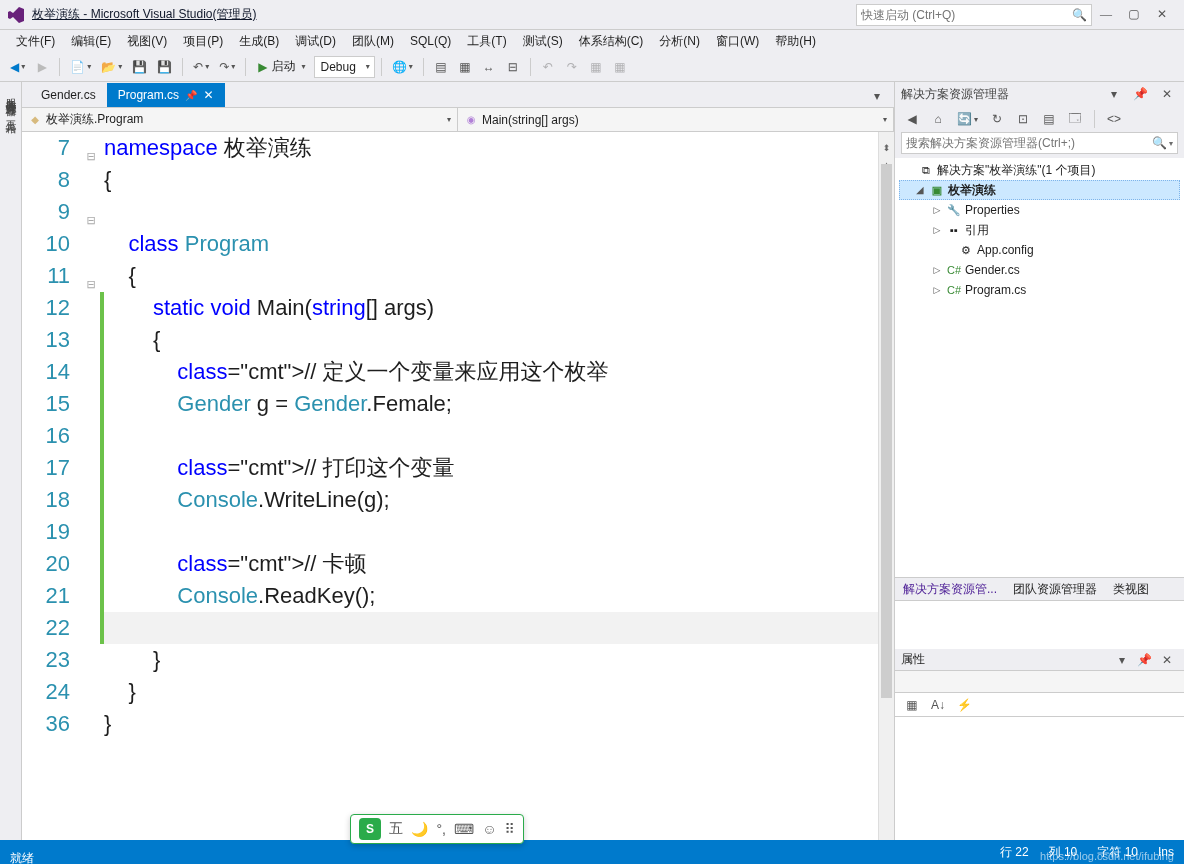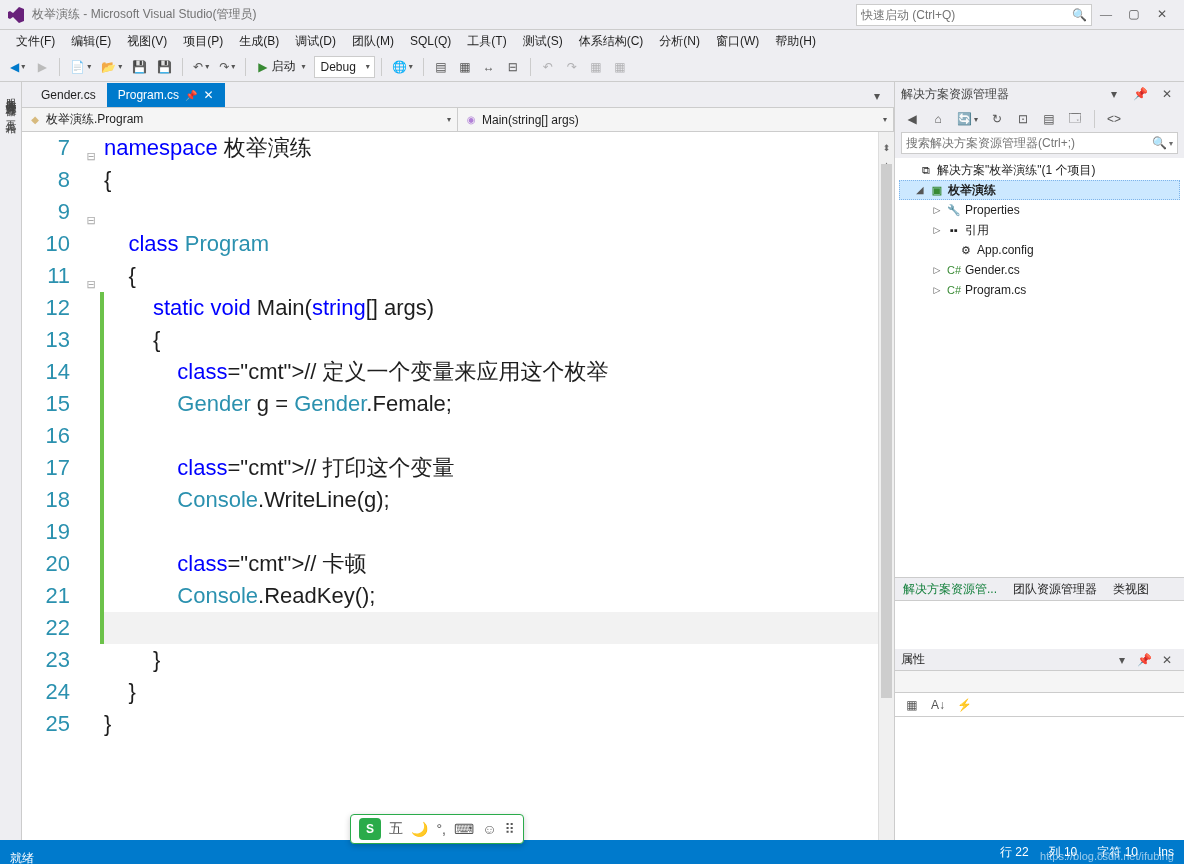--- a/index.html
+++ b/index.html
@@ -1,19 +1,19 @@
 <!DOCTYPE html>
 <html><head>
 <meta charset="utf-8">
 <style>
 * { margin: 0; padding: 0; box-sizing: border-box; font-family: "Microsoft YaHei", "Segoe UI", sans-serif; }
 body { width: 1184px; height: 864px; background: #fff; overflow: hidden; font-size: 12px; color: #1e1e1e; position: relative; }
 .titlebar { height: 30px; display: flex; align-items: center; padding: 0 8px; background: #eeeef2; border-bottom: 1px solid #ccc; }
 .titlebar .vs-icon { width: 16px; height: 16px; margin-right: 8px; }
-.titlebar-title { flex: 0 0 auto; color: #737373; }
+.titlebar-title { flex: 0 0 auto; color: #0f172a; text-decoration: underline; }
 .titlebar-spacer { flex: 1; }
 .quick-launch { width: 236px; height: 22px; border: 1px solid #ccc; background: #fff; padding: 0 4px; display: flex; align-items: center; color: #6d6d6d; }
 .quick-launch input { border: none; outline: none; flex: 1; font-size: 12px; background: transparent; }
 .win-btn { width: 28px; height: 22px; display: flex; align-items: center; justify-content: center; font-family: "Segoe UI Symbol"; color: #555; }
 .menubar { height: 22px; display: flex; align-items: center; padding: 0 8px; background: #eeeef2; }
 .menubar .menu-item { padding: 2px 8px; color: #1e1e1e; cursor: default; }
 .toolbar { height: 30px; background: #eeeef2; border-bottom: 1px solid #ccc; display: flex; align-items: center; padding: 0 6px; gap: 2px; }
 .tb-btn { padding: 3px 4px; display: inline-flex; align-items: center; justify-content: center; min-width: 22px; height: 22px; color: #555; }
 .tb-sep { width: 1px; height: 18px; background: #ccc; margin: 0 4px; }
 .tb-drop::after { content: "▾"; font-size: 8px; margin-left: 2px; color: #555; }
@@ -58,21 +58,21 @@
 .panel-toolbar .tb-btn { min-width: 22px; }
 .search-box { margin: 0 6px 4px; height: 22px; border: 1px solid #ccc; background: #fff; display: flex; align-items: center; padding: 0 4px; color: #6d6d6d; }
 .search-box input { border: none; outline: none; flex: 1; font-size: 12px; background: transparent; }
 .tree { flex: 0 0 auto; padding: 2px 4px; background: #fff; margin: 0 0 0 0; min-height: 150px; }
 .tree-row { display: flex; align-items: center; height: 20px; padding-left: 4px; gap: 4px; cursor: default; }
 .tree-row.selected { background: #cce8ff; border: 1px dotted #7eb4ea; font-weight: bold; }
 .tree-row .exp { width: 12px; font-size: 9px; color: #555; text-align: center; }
 .tree-row .ticon { width: 14px; height: 14px; display: inline-flex; align-items: center; justify-content: center; font-size: 11px; }
 .right-tabs { height: 24px; display: flex; border-top: 1px solid #ccc; border-bottom: 1px solid #ccc; background: #eeeef2; }
 .right-tabs .rtab { padding: 3px 8px; font-size: 12px; cursor: default; }
-.right-tabs .rtab.active { color: #15803d; }
+.right-tabs .rtab.active { color: #4c1d95; }
 .props-panel { flex: 1; background: #fff; display: flex; flex-direction: column; }
 .props-title { height: 22px; display: flex; align-items: center; padding: 0 6px; background: #eeeef2; border-bottom: 1px solid #ccc; margin-top: 48px; }
 .props-title .spacer { flex: 1; }
 .props-toolbar { height: 24px; display: flex; align-items: center; gap: 4px; padding: 0 6px; border-bottom: 1px solid #ccc; }
 .statusbar { position: absolute; bottom: 0; left: 0; right: 0; height: 24px; background: #007acc; color: #fff; display: flex; align-items: center; padding: 0 10px; font-size: 12px; gap: 20px; }
 .statusbar .sb-left { flex: 0 0 auto; margin-top: 12px; }
 .statusbar .sb-spacer { flex: 1; }
 .ime-bar { position: absolute; bottom: 20px; left: 350px; height: 30px; background: #fff; border: 1px solid #2aab4a; border-radius: 4px; display: flex; align-items: center; padding: 0 8px; gap: 8px; box-shadow: 0 2px 6px rgba(0,0,0,0.2); z-index: 10; }
 .ime-logo { width: 22px; height: 22px; background: #2aab4a; color: #fff; border-radius: 4px; display: flex; align-items: center; justify-content: center; font-weight: bold; }
 .ime-bar .ime-item { color: #555; font-size: 14px; }
@@ -196,21 +196,21 @@
           <div style="height: 32px;">15</div>
           <div style="height: 32px;">16</div>
           <div style="height: 32px;">17</div>
           <div style="height: 32px;">18</div>
           <div style="height: 32px;">19</div>
           <div style="height: 32px;">20</div>
           <div style="height: 32px;">21</div>
           <div style="height: 32px;">22</div>
           <div style="height: 32px;">23</div>
           <div style="height: 32px;">24</div>
-          <div style="height: 32px;">25</div>
+          <div style="height: 32px;">36</div>
         </div>
       <div class="fold-col" id="foldcol">
           <div class="fb">⊟</div>
           <div class="fb"></div>
           <div class="fb">⊟</div>
           <div class="fb"></div>
           <div class="fb">⊟</div>
           <div class="fb"></div>
           <div class="fb"></div>
           <div class="fb"></div>

